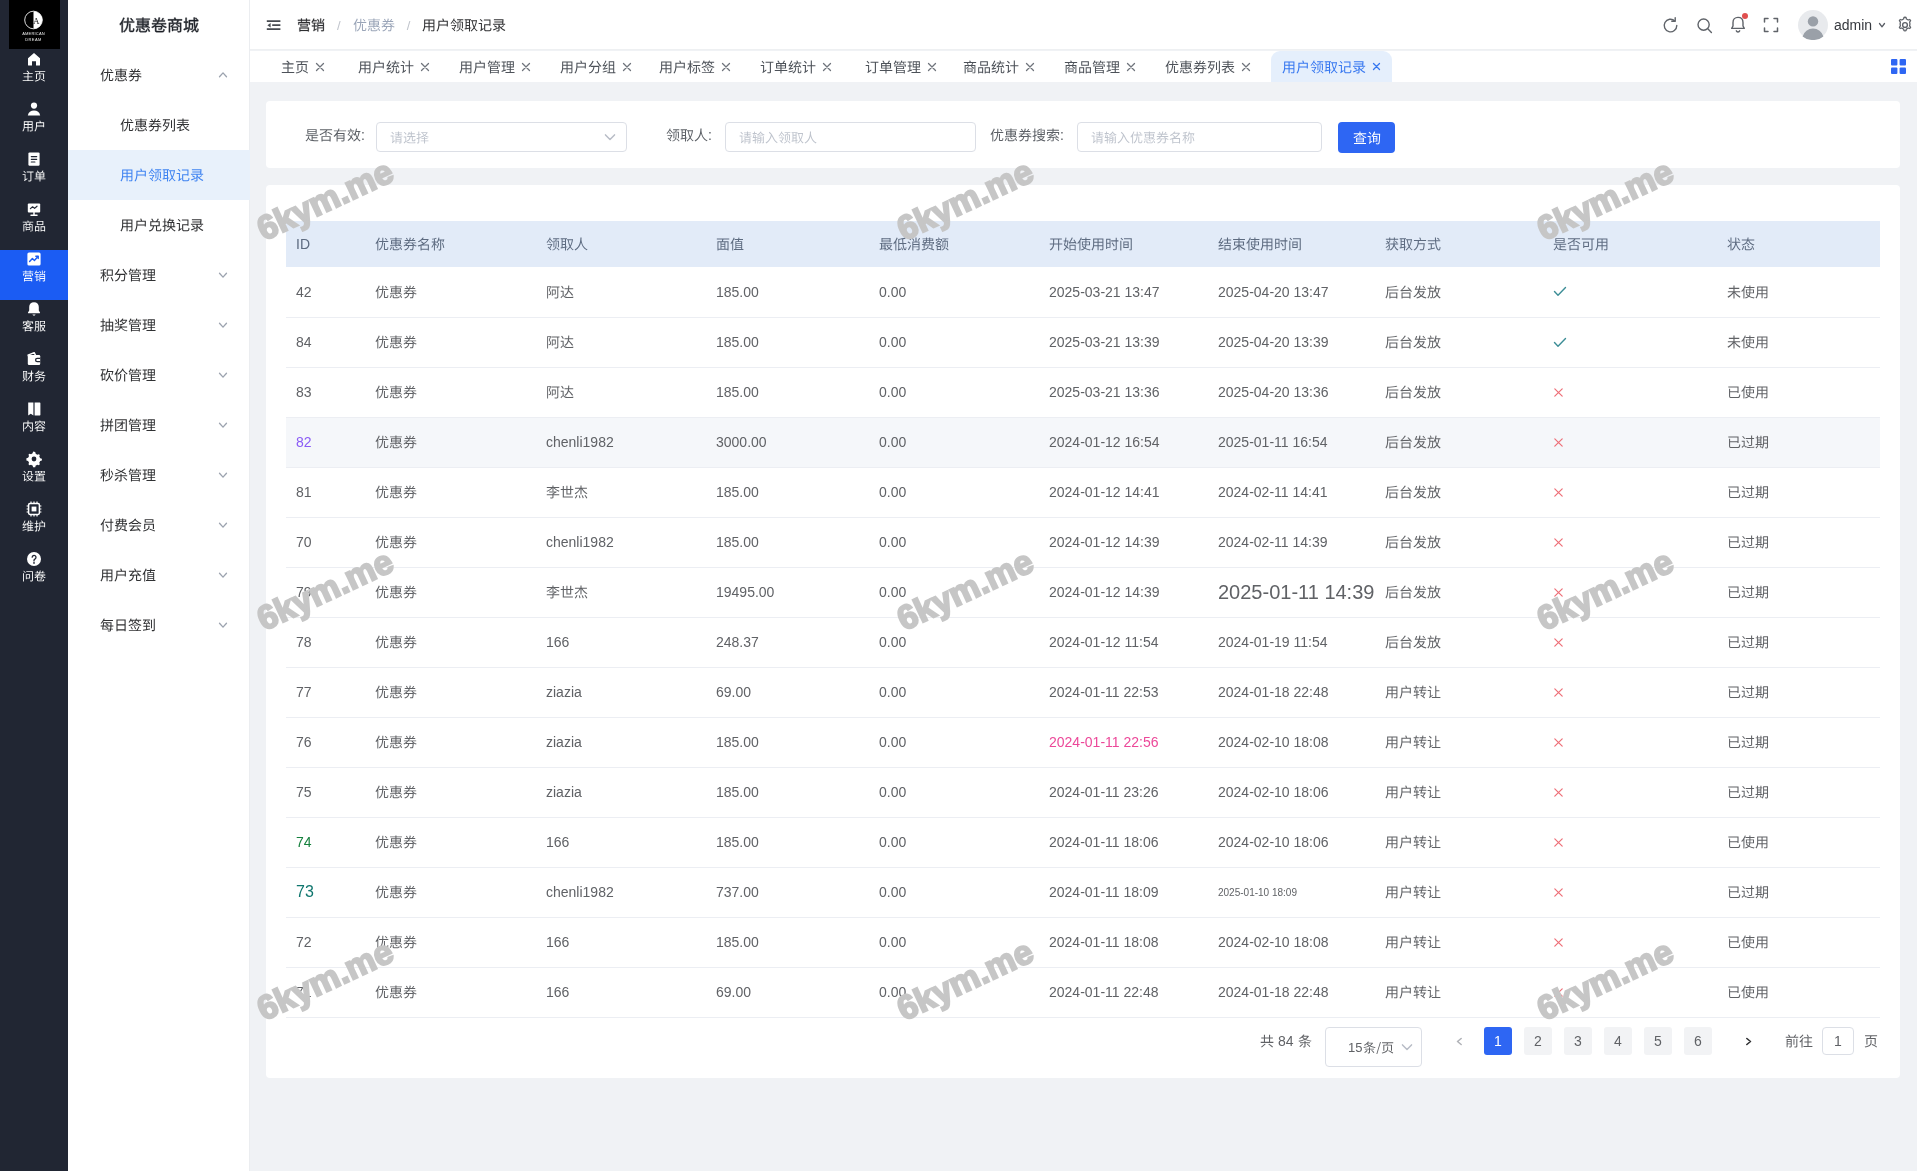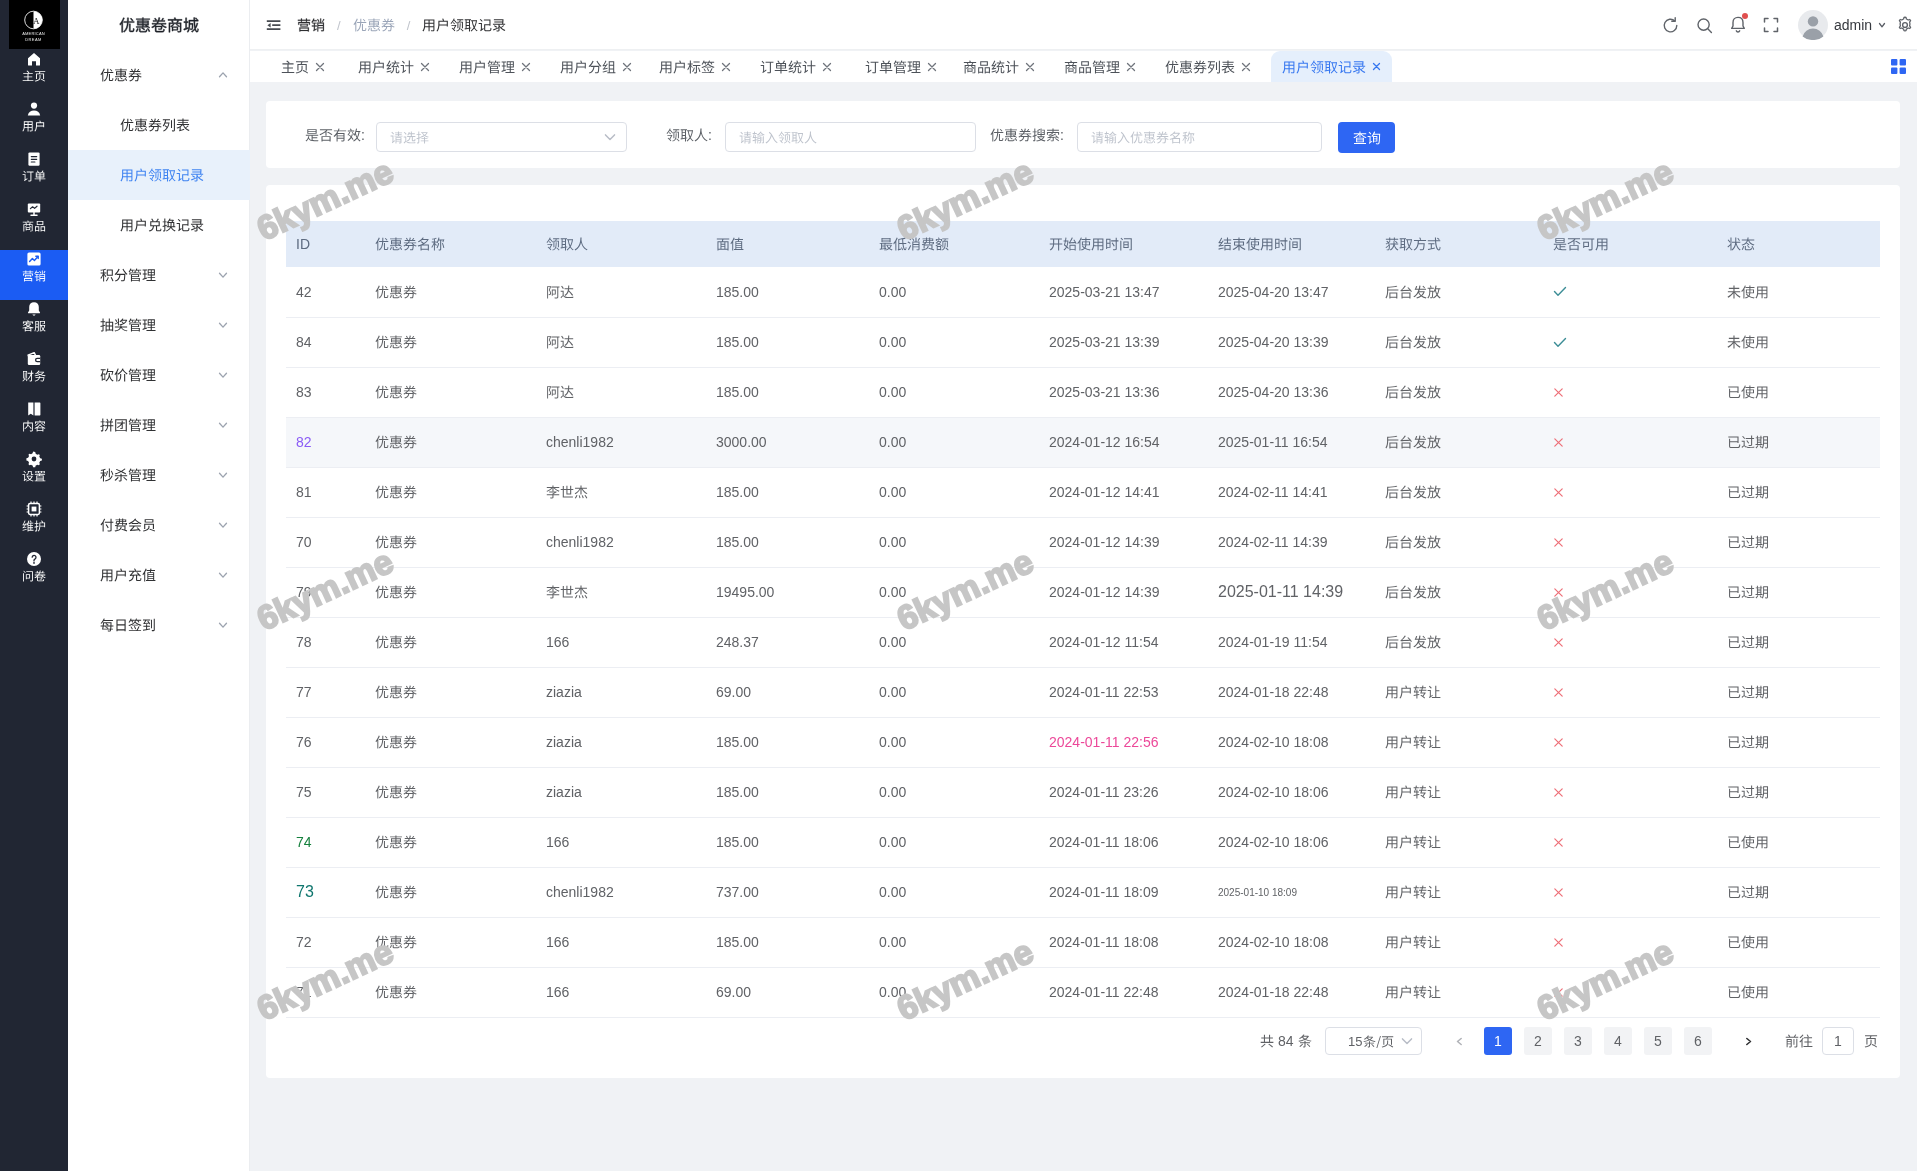--- a/index.html
+++ b/index.html
@@ -1149,21 +1149,21 @@
                 <g transform="translate(0,880) scale(1,-1)" fill="#606266">
                   <use href="#u674E" x="0"></use>
                   <use href="#u4E16" x="1000"></use>
                   <use href="#u6770" x="2000"></use>
                 </g>
               </svg>
             </td>
             <td style="color:#606266;font-size:14px">19495.00</td>
             <td style="color:#606266;font-size:14px">0.00</td>
             <td style="color:#606266;font-size:14px">2024-01-12 14:39</td>
-            <td style="color:#606266;font-size:16px">2025-01-11 14:39</td>
+            <td style="color:#606266;font-size:20px">2025-01-11 14:39</td>
             <td>
               <svg width="56.0" height="14" viewBox="0 0 4000 1000">
                 <g transform="translate(0,880) scale(1,-1)" fill="#606266">
                   <use href="#u540E" x="0"></use>
                   <use href="#u53F0" x="1000"></use>
                   <use href="#u53D1" x="2000"></use>
                   <use href="#u653E" x="3000"></use>
                 </g>
               </svg>
             </td>
@@ -1514,21 +1514,21 @@
       </table>
       <div class="fx abs" style="left:994px;top:842px;height:28px;gap:4px;color:#606266;font-size:14px"><svg width="14.0" height="14" viewBox="0 0 1000 1000">
           <g transform="translate(0,880) scale(1,-1)" fill="#606266">
             <use href="#u5171" x="0"></use>
           </g>
         </svg> 84 <svg width="14.0" height="14" viewBox="0 0 1000 1000">
           <g transform="translate(0,880) scale(1,-1)" fill="#606266">
             <use href="#u6761" x="0"></use>
           </g>
         </svg></div>
-      <div class="inp" style="left:1059px;top:842px;width:97px;height:28px">
+      <div class="inp" style="left:1059px;top:842px;width:97px;height:40px">
         <span style="margin-left:22px;display:flex;align-items:center;gap:1px">
           <span style="color:#606266;font-size:13px">15</span>
           <svg width="31.1" height="13" viewBox="0 0 2392 1000">
             <g transform="translate(0,880) scale(1,-1)" fill="#606266">
               <use href="#u6761" x="0"></use>
               <use href="#u2F" x="1000"></use>
               <use href="#u9875" x="1392"></use>
             </g>
           </svg>
         </span>

